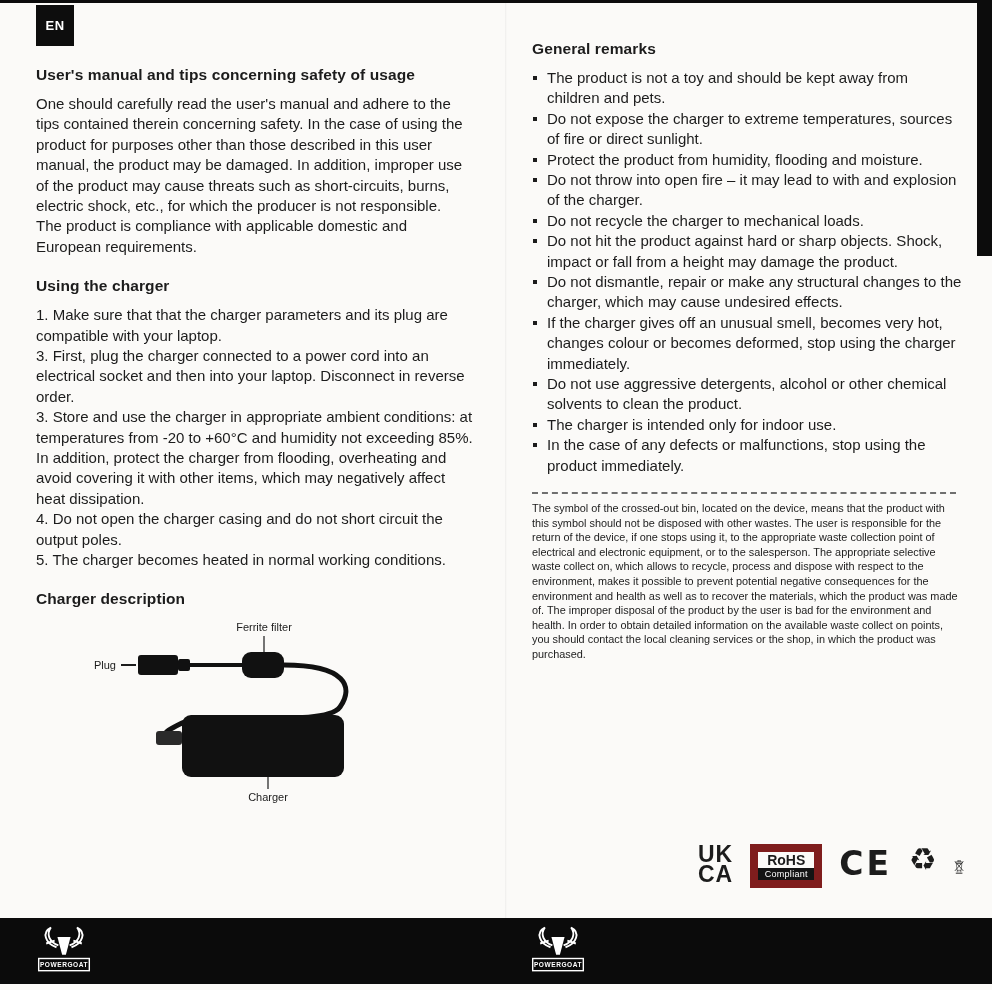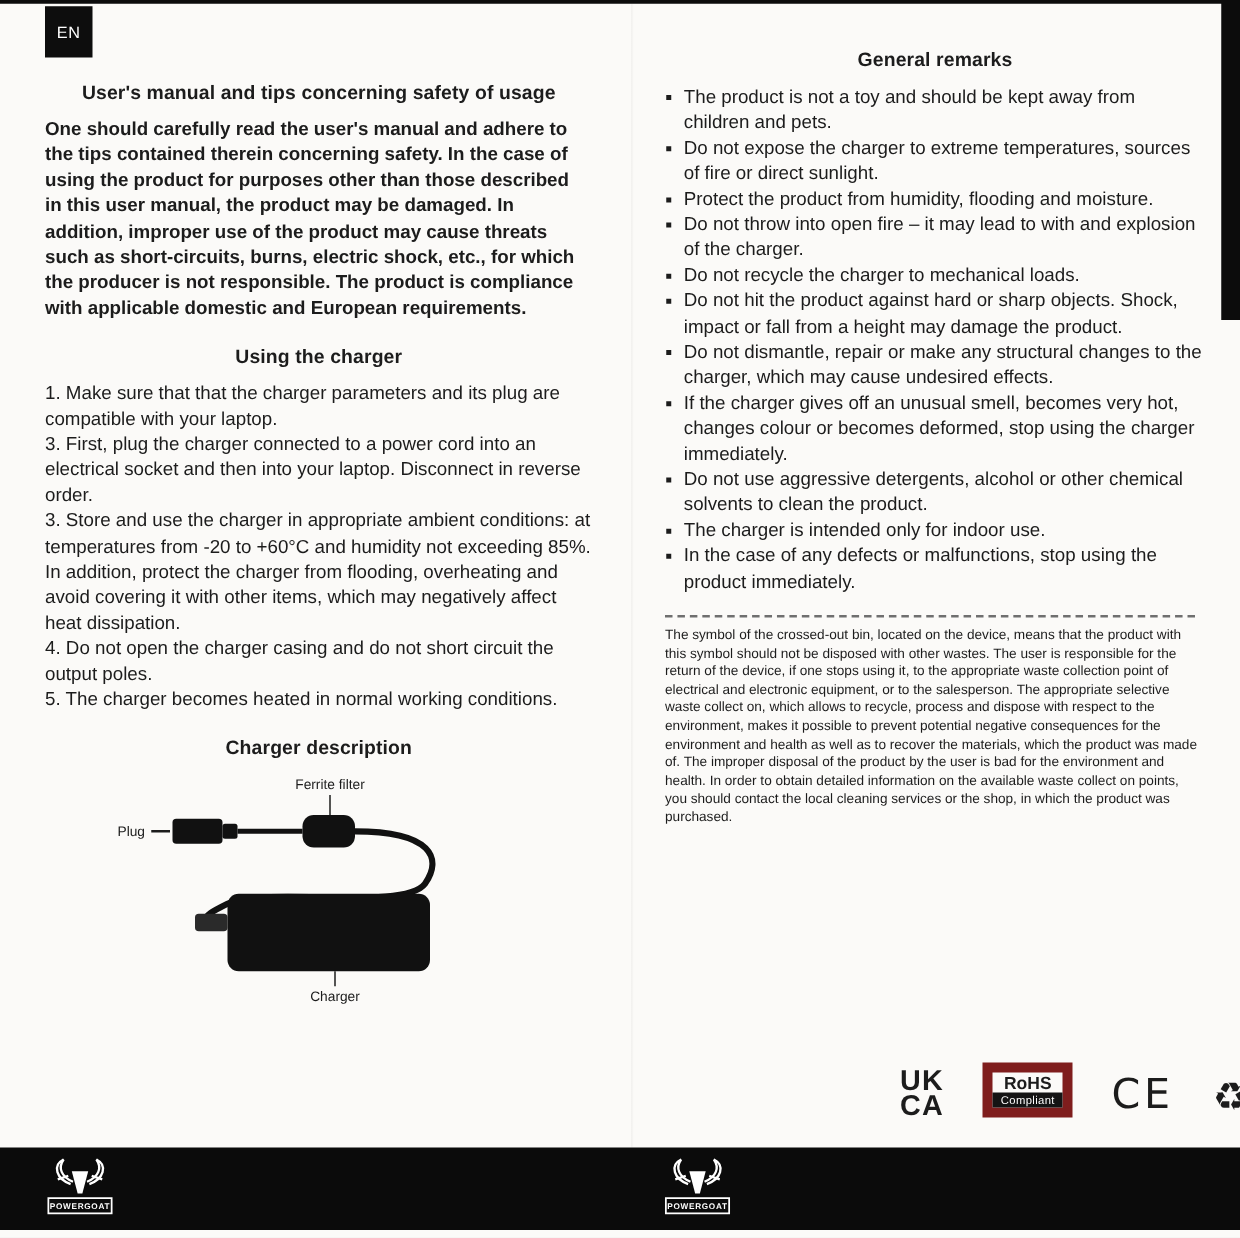--- a/index.html
+++ b/index.html
@@ -11,31 +11,31 @@
   .page {
     position:relative; width:992px; height:990px;
     background:#fbfaf8; color:#1c1c1c; overflow:hidden;
   }
   .top-edge { position:absolute; left:0; top:0; width:992px; height:3px; background:#0c0c0c; }
   .right-edge { position:absolute; right:0; top:0; width:15px; height:256px; background:#0c0c0c; }
   .crease { position:absolute; left:505px; top:3px; width:2px; height:915px; background:linear-gradient(to right,rgba(0,0,0,0.05),rgba(0,0,0,0)); }
 
   .lang-badge {
     position:absolute; left:36px; top:5px; width:38px; height:41px;
-    background:#0d0d0d; color:#fff; font-weight:400; font-size:13px;
+    background:#0d0d0d; color:#fff; font-weight:700; font-size:13px;
     display:flex; align-items:center; justify-content:center; letter-spacing:0.5px;
   }
 
   .col { position:absolute; font-size:15px; line-height:1.36; }
   .col-left  { left:36px;  top:64px; width:438px; }
   .col-right { left:532px; top:38px; width:432px; }
 
-  h2 { font-size:15.5px; font-weight:700; margin:0; letter-spacing:0.1px;text-align:center; }
+  h2 { font-size:15.5px; font-weight:700; margin:0; letter-spacing:0.1px; }
   .sec { margin-top:18px; }
-  .body-p { margin:9px 6px 0 0;font-weight:bold; }
+  .body-p { margin:9px 6px 0 0; }
   .step { margin:0; }
   .steps { margin-top:9px; }
 
   
   ul.remarks { margin:9px 0 0 0; padding:0; list-style:none; }
   ul.remarks li { position:relative; padding-left:15px; margin:0; }
   ul.remarks li::before {
     content:""; position:absolute; left:1px; top:8px;
     width:4px; height:4px; background:#1c1c1c;
   }
@@ -52,28 +52,28 @@
     content:""; position:absolute; left:0; top:6px; width:4px; height:4px; background:#1c1c1c;
   }
 
   
   .divider { margin-top:16px; border-top:2px dashed #6f6f6f; height:0; width:424px; }
   .disposal-title { font-size:11px; font-weight:700; margin-top:16px; }
   .disposal-body { font-size:10.9px; line-height:1.34; margin-top:7px; width:428px; }
 
   
   .marks {
-    position:absolute; left:720px; top:844px; width:266px; height:50px;
-    display:flex; align-items:flex-end; gap:31px;
+    position:absolute; left:698px; top:844px; width:266px; height:50px;
+    display:flex; align-items:flex-start; gap:17px;
   }
   .ukca { font-weight:700; font-size:23px; line-height:0.88; letter-spacing:1px; }
   .rohs { border:8px solid #7f1d1d; text-align:center; min-width:56px; }
   .rohs-top { font-weight:700; font-size:14px; padding:0 6px; }
   .rohs-bottom { background:#141414; color:#fff; font-size:9px; padding:1px 3px; letter-spacing:0.3px; }
-  .ce { font-size:33px; font-weight:400; font-family:"DejaVu Sans",sans-serif; letter-spacing:3px; }
+  .ce { font-size:33px; font-weight:700; font-family:"DejaVu Sans",sans-serif; letter-spacing:3px; }
   .recycle { font-size:31px; font-family:"DejaVu Sans",sans-serif; line-height:1; }
 
   
   .footer {
     position:absolute; left:0; top:918px; width:992px; height:66px;
     background:#0b0b0b;
   }
   .goat { position:absolute; top:5px; }
   .goat-1 { left:34px; }
   .goat-2 { left:528px; }

